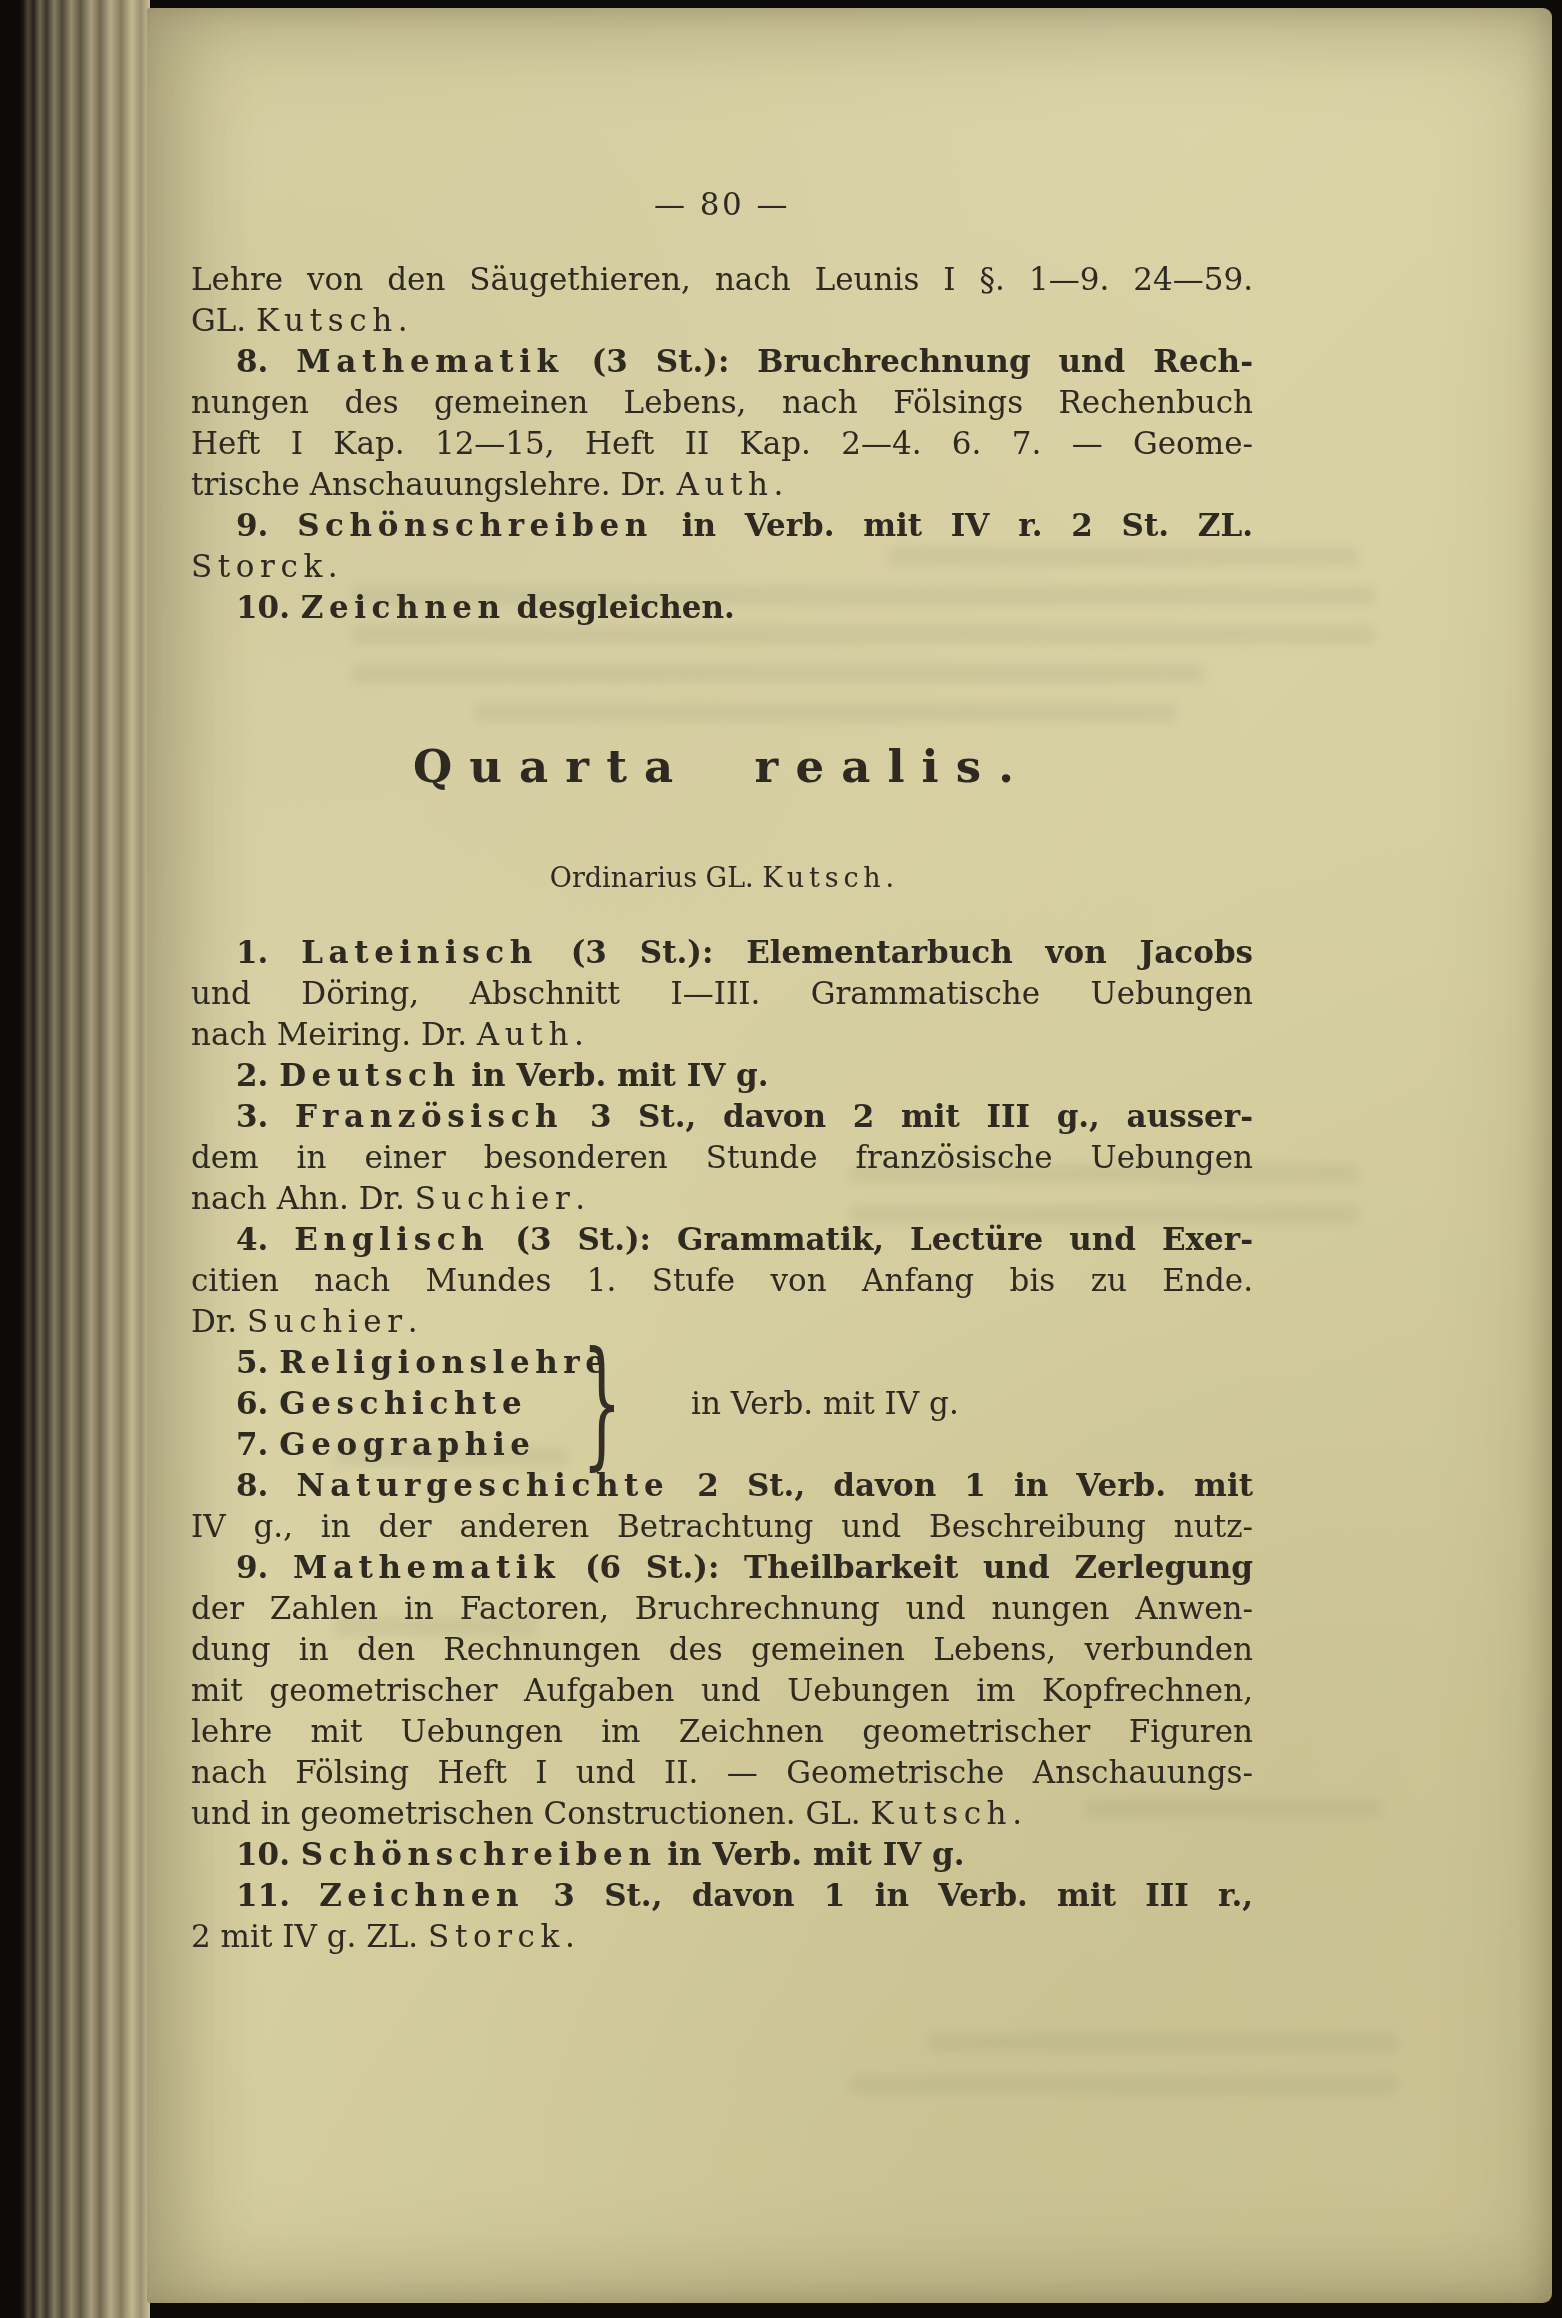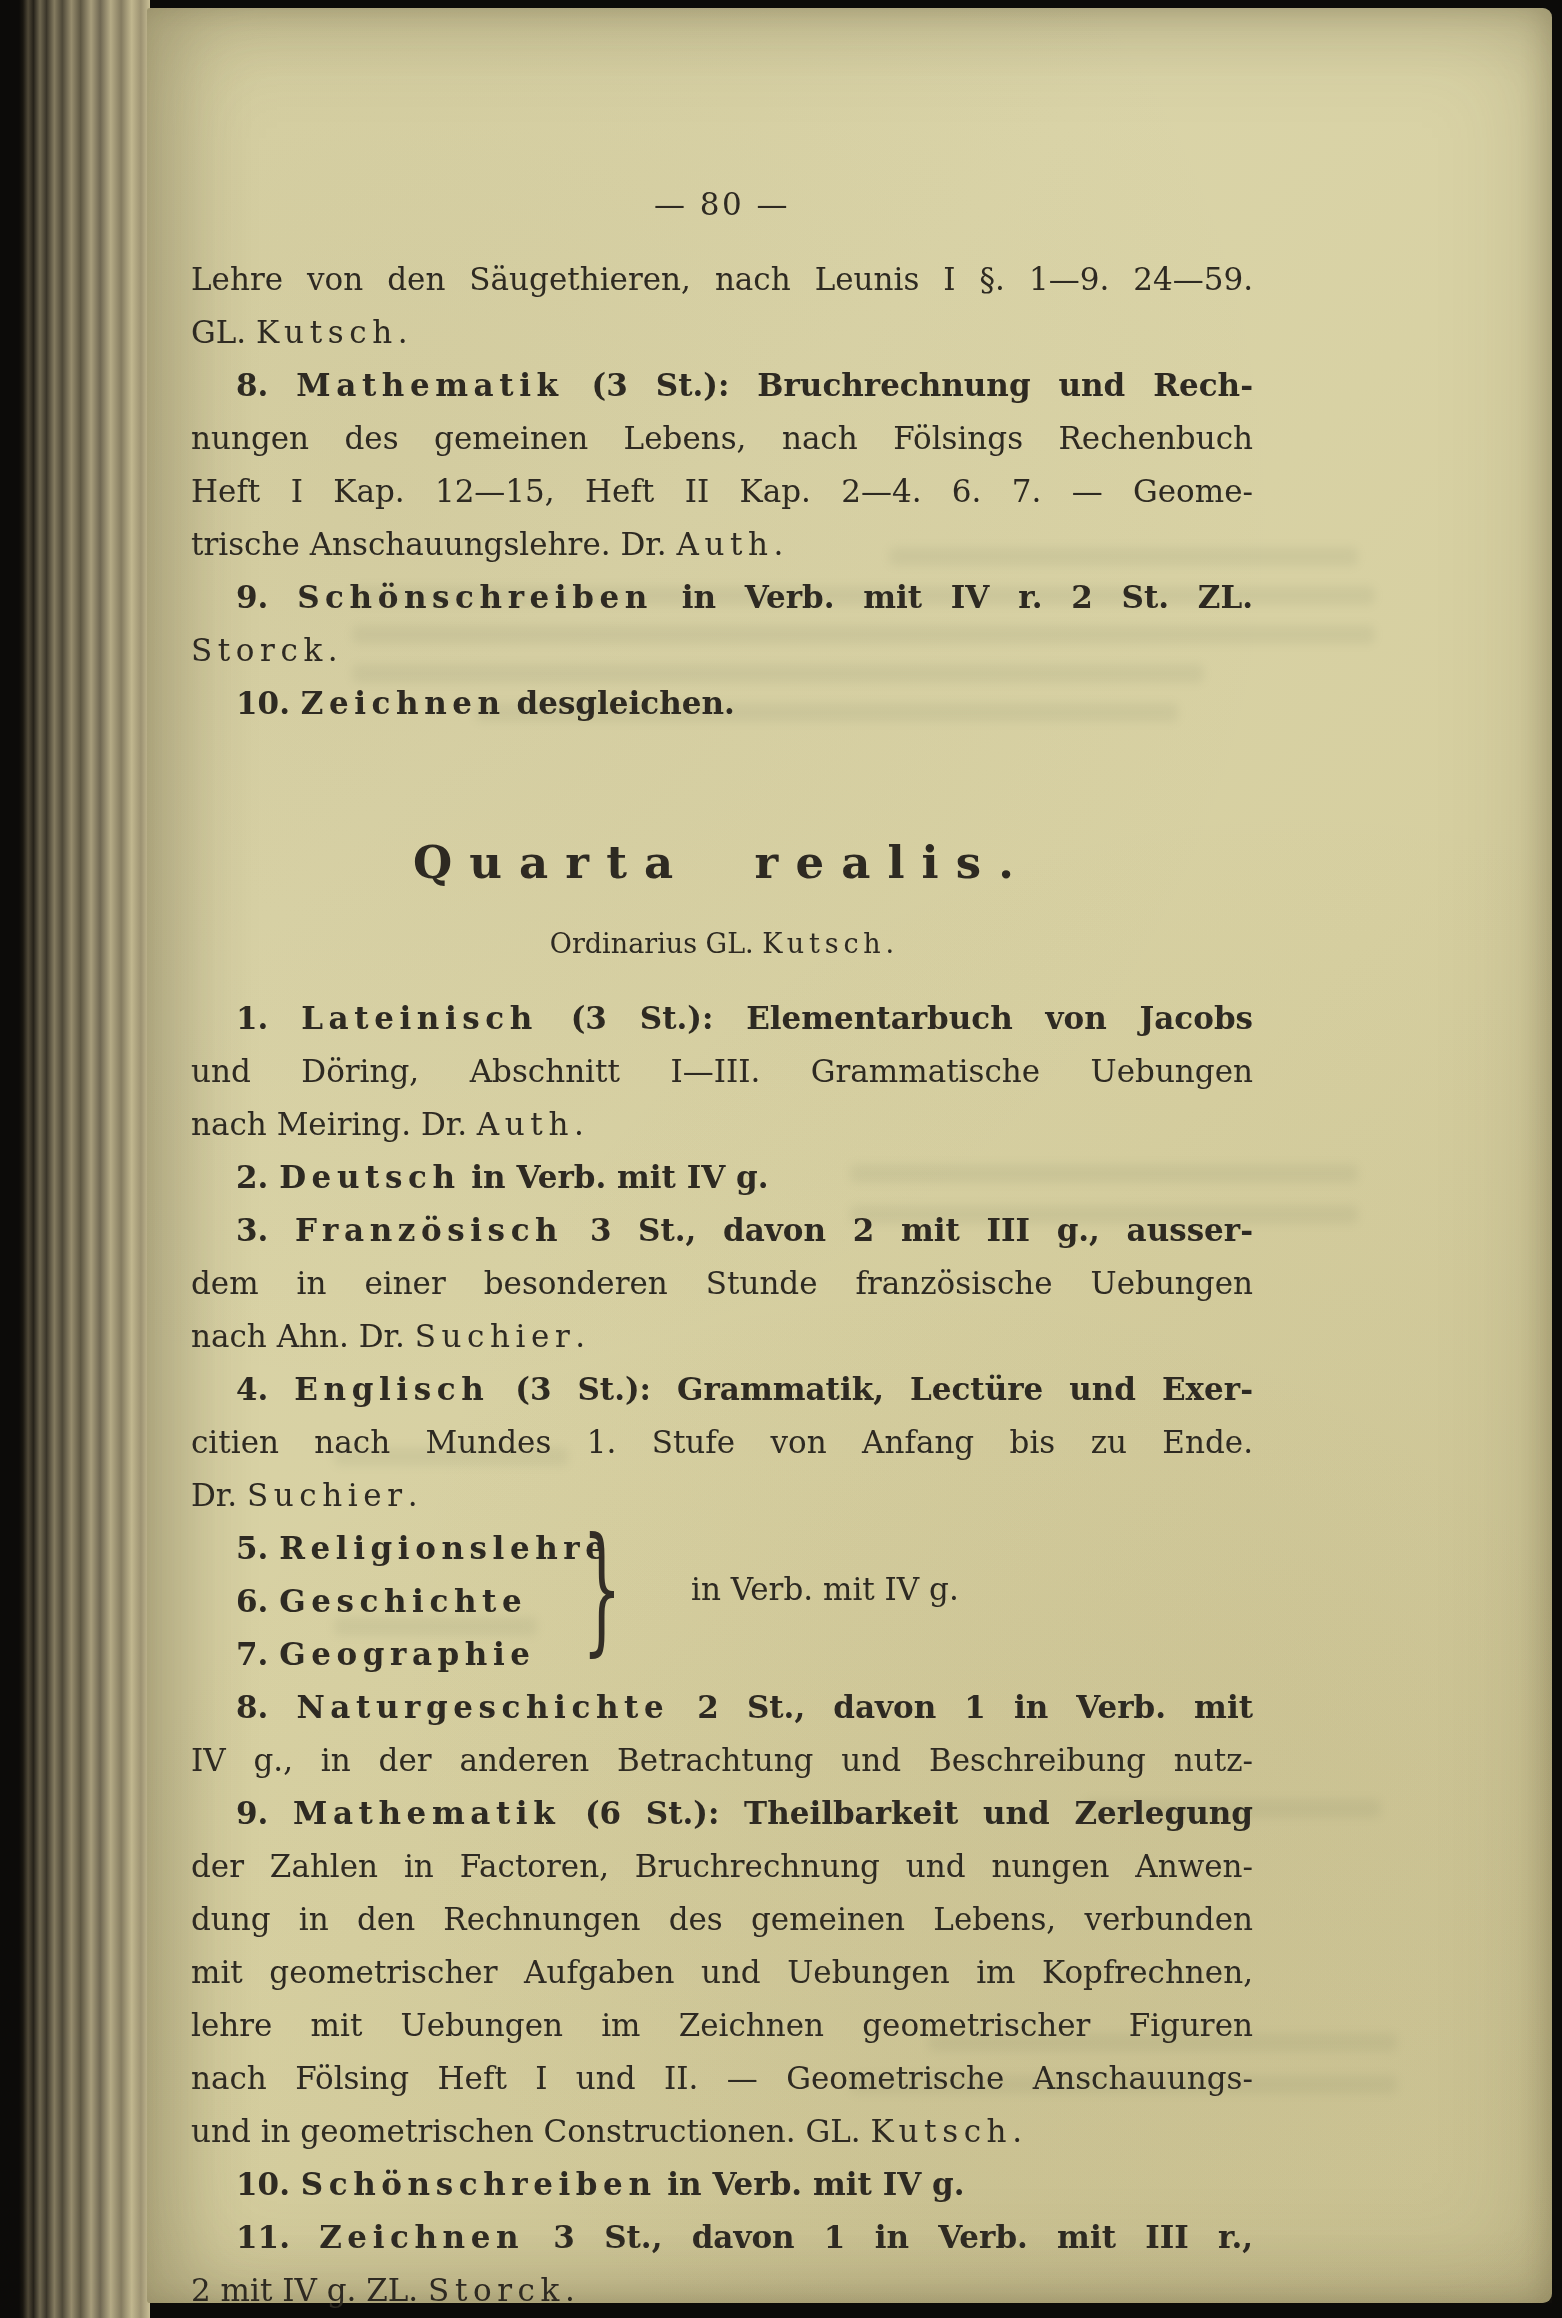--- a/index.html
+++ b/index.html
@@ -72,38 +72,38 @@
     line-height: 41px;
     text-rendering: optimizeLegibility;
   }
 
   .pagenum {
     text-align: center;
     letter-spacing: 0.08em;
     margin-bottom: 34px;
   }
 
-  .line { min-height: 41px; margin-top: 12px; }
+  .line { min-height: 41px; }
   .line.j { text-align: justify; text-align-last: justify; }
   .line.ind { text-indent: 45px; font-weight: bold; }
 
   .sp { letter-spacing: 0.18em; }
 
   .heading {
     margin-top: 117px;
     text-align: center;
     font-weight: bold;
     font-size: 45px;
     line-height: 44px;
     letter-spacing: 0.38em;
     word-spacing: 0.7em;
   }
 
   .subheading {
-    margin-top: 42px;
+    margin-top: 72px;
     text-align: center;
     font-size: 27px;
     line-height: 34px;
   }
 
   .b4 { margin-top: 37px; }
 
   .brace-group { position: relative; }
   .brace-glyph {
     position: absolute;

